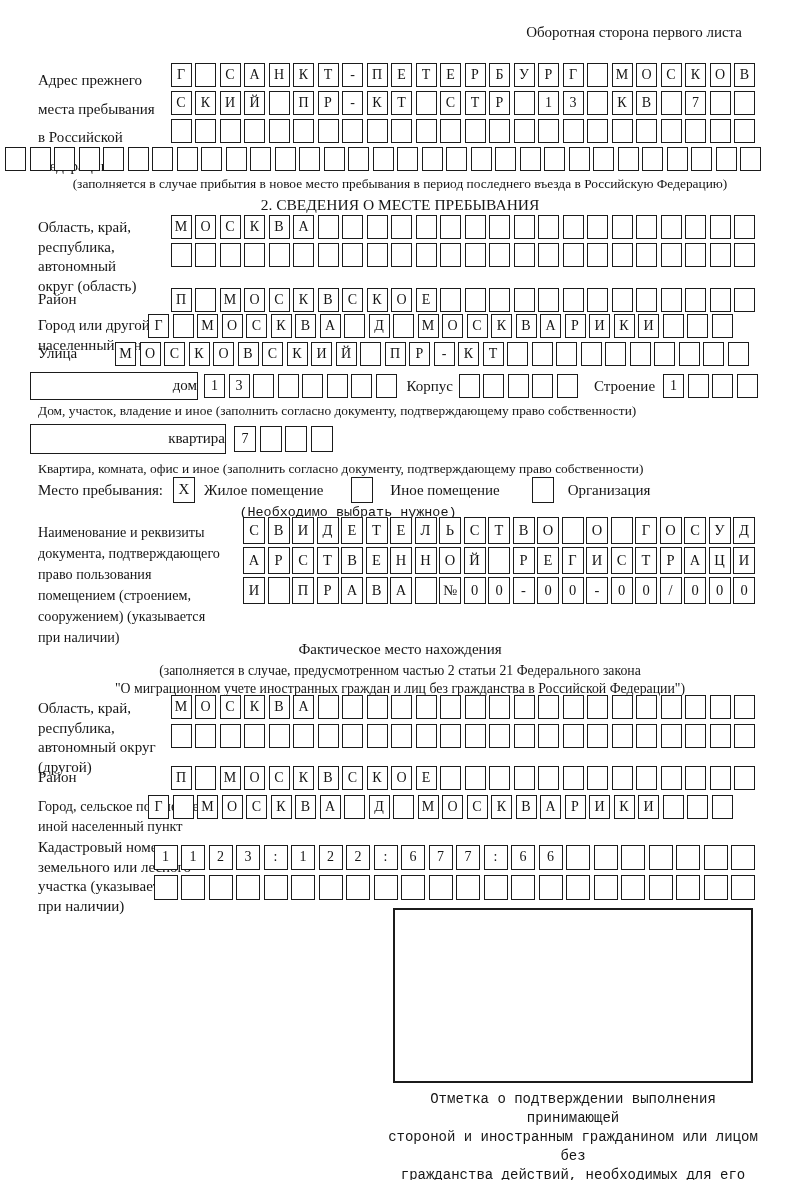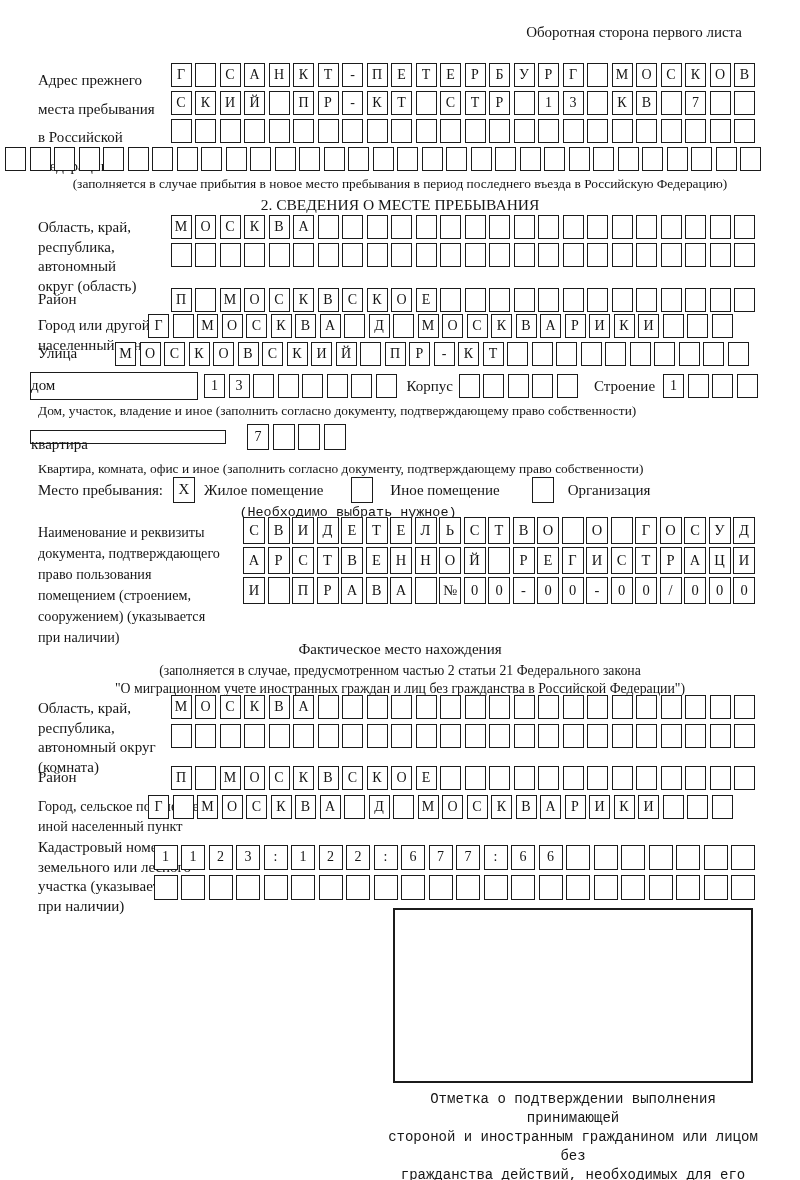--- a/index.html
+++ b/index.html
@@ -22,21 +22,21 @@
     flex:0 0 auto; width:21px; height:24px;
     border:1.5px solid #1b1b1b; background:#fff;
     text-align:center; font-size:14px; line-height:21px;
   }
   .big { gap:2.5px; }
   .big .cell { width:22px; height:27px; border-width:1.7px; font-size:14.5px; line-height:24px; }
   .kad .cell { width:24px; height:25px; line-height:22px; }
   .mid .cell { width:22px; height:26px; line-height:23px; }
   .widebox {
     flex:0 0 auto; border:1.5px solid #1b1b1b; background:#fff;
-    text-align:left; font-size:15px;
+    text-align:right; font-size:15px;
   }
   .domrow, .kvrow, .mesto { position:absolute; display:flex; align-items:center; }
   .chk {
     flex:0 0 auto; width:22px; height:26px; border:1.5px solid #1b1b1b;
     text-align:center; font-size:15px; line-height:23px; background:#fff;
   }
   .stampbox { position:absolute; border:2px solid #1b1b1b; background:#fff; }
   .cap { font-size:14px; line-height:19px; text-align:center;font-family:Liberation Mono, monospace; }
   .notecenter { text-align:center;font-family:Liberation Mono, monospace; }
 </style>
@@ -338,21 +338,21 @@
   <span class="row-inline">
       <span class="cell">1</span>
       <span class="cell">&nbsp;</span>
       <span class="cell">&nbsp;</span>
       <span class="cell">&nbsp;</span>
     </span>
 </div>
 <div class="abs note" style="top:403px;left:38px">Дом, участок, владение и иное (заполнить согласно документу, подтверждающему право собственности)</div>
 
 <div class="kvrow" style="top:424px;left:30px">
-  <span class="widebox" style="width:196px;height:14px;line-height:27px;margin-right:21px">квартира</span>
+  <span class="widebox" style="width:196px;height:30px;line-height:27px;margin-right:8px">квартира</span>
   <span class="row-inline mid">
       <span class="cell">7</span>
       <span class="cell">&nbsp;</span>
       <span class="cell">&nbsp;</span>
       <span class="cell">&nbsp;</span>
     </span>
 </div>
 <div class="abs note" style="top:461px;left:38px">Квартира, комната, офис и иное (заполнить согласно документу, подтверждающему право собственности)</div>
 
 <div class="mesto" style="top:477px;left:38px">
@@ -445,21 +445,21 @@
   </div>
 
 <div class="abs title center" style="top:641px;font-size:15px">Фактическое место нахождения</div>
 <div class="abs note center" style="top:663px;font-size:13.8px">(заполняется в случае, предусмотренном частью 2 статьи 21 Федерального закона</div>
 <div class="abs note center" style="top:681px;font-size:13.8px">"О миграционном учете иностранных граждан и лиц без гражданства в Российской Федерации")</div>
 
 <div class="abs lbl" style="top:699px;left:38px;line-height:19.5px">
     <div>Область, край,</div>
     <div>республика,</div>
     <div>автономный округ</div>
-    <div>(комната)</div>
+    <div>(другой)</div>
   </div>
 <div class="row" style="top:695px">
     <span class="cell">М</span>
     <span class="cell">О</span>
     <span class="cell">С</span>
     <span class="cell">К</span>
     <span class="cell">В</span>
     <span class="cell">А</span>
     <span class="cell">&nbsp;</span>
     <span class="cell">&nbsp;</span>

